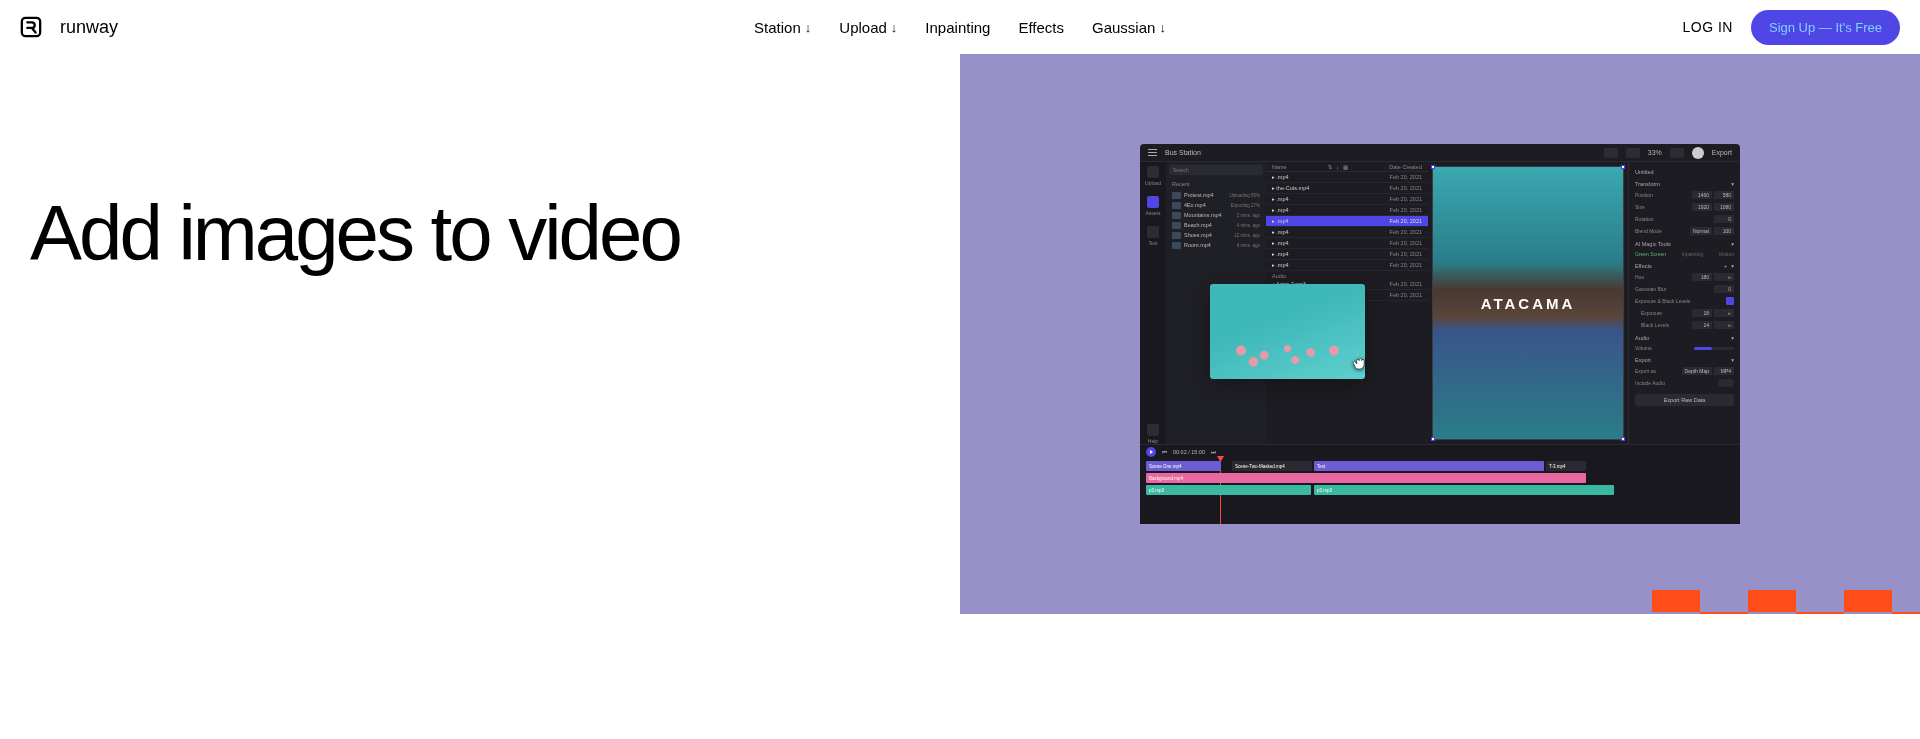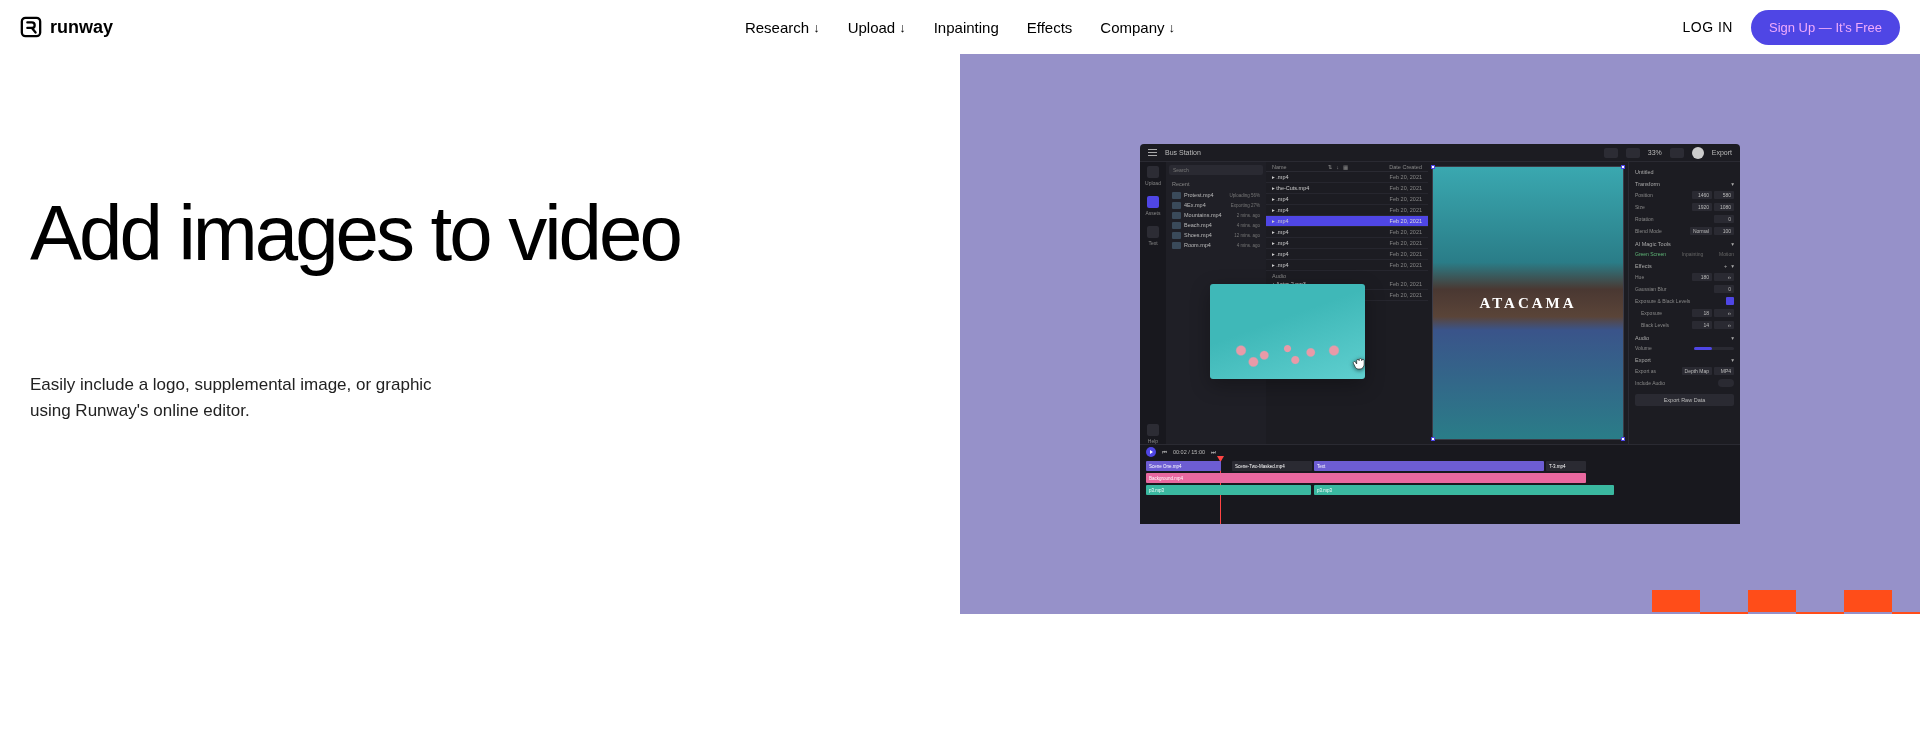--- a/index.html
+++ b/index.html
@@ -1,27 +1,27 @@
 <!DOCTYPE html>
 <html><head>
 <meta charset="utf-8">
 <style>
 * { margin: 0; padding: 0; box-sizing: border-box; }
 body { font-family: -apple-system, BlinkMacSystemFont, 'Segoe UI', Helvetica, Arial, sans-serif; background: #fff; color: #000; overflow-x: hidden; }
 
 
 .header { display: flex; align-items: center; justify-content: space-between; padding: 12px 20px; height: 54px; }
-.logo { display: flex; align-items: center; gap: 8px; font-weight: 700; font-size: 18px; }
+.logo { display: flex; align-items: center; gap: 18px; font-weight: 400; font-size: 18px; }
 .logo svg { width: 22px; height: 22px; }
 .nav { display: flex; gap: 28px; position: absolute; left: 50%; transform: translateX(-50%); }
 .nav-item { font-size: 15px; color: #000; cursor: pointer; display: flex; align-items: center; gap: 4px; }
 .nav-arrow { font-size: 13px; }
 .header-right { display: flex; align-items: center; gap: 18px; }
 .login { font-size: 14px; letter-spacing: 0.5px; cursor: pointer; }
-.signup-btn { background: #4f46e5; color: #f0abfc; border: none; border-radius: 20px; padding: 10px 18px; font-size: 13px; cursor: pointer; }
+.signup-btn { background: #4f46e5; color: #7dd3fc; border: none; border-radius: 20px; padding: 10px 18px; font-size: 13px; cursor: pointer; }
 
 
 .hero { display: flex; min-height: 560px; }
 .hero-left { width: 50%; padding: 140px 12px 0 30px; }
 .hero-title { font-size: 78px; font-weight: 400; letter-spacing: -3px; line-height: 1; margin-bottom: 100px; }
 .hero-sub { font-size: 17px; line-height: 1.5; max-width: 420px; margin-bottom: 50px; color: #222; }
 .cta-btn { background: #4f46e5; color: #fff; border: none; border-radius: 26px; padding: 14px 24px; font-size: 13px; font-weight: 600; letter-spacing: 0.5px; cursor: pointer; display: inline-flex; align-items: center; gap: 10px; }
 .cta-btn svg { width: 18px; height: 12px; }
 
 .hero-right { width: 50%; background: #9691c9; position: relative; display: flex; align-items: center; justify-content: center; padding: 60px 30px; }
@@ -55,21 +55,21 @@
 .center-header { height: 10px; display: flex; align-items: center; padding: 0 6px; justify-content: space-between; font-size: 5.5px; color: #888; border-bottom: 1px solid #2a2a32; }
 .sort-icons { display: flex; gap: 4px; }
 .list-area { flex: 1; overflow: hidden; position: relative; }
 .date-row { display: flex; justify-content: space-between; padding: 2px 6px; font-size: 5.5px; border-bottom: 1px solid #26262e; }
 .date-row .nm { color: #ccc; }
 .date-row .dt { color: #888; }
 .date-row.sel { background: #4f46e5; color: #fff; }
 .date-row.sel .dt { color: #ddd; }
 .audio-sub { padding: 2px 6px 0; font-size: 5.5px; color: #888; }
 
-.preview-box { width: 200px; padding: 4px; display: flex; flex-direction: column; font-family: Liberation Serif, serif; }
+.preview-box { width: 200px; padding: 4px; display: flex; flex-direction: column; }
 .preview-img { flex: 1; background: linear-gradient(180deg, #3aa8b0 0%, #2a7d88 35%, #4a3832 45%, #5a4438 55%, #3a548a 60%, #2a7d88 100%); border-radius: 2px; position: relative; display: flex; align-items: center; justify-content: center; border: 1px solid #3b3b46; }
 .preview-text { color: #fff; font-size: 15px; font-weight: 700; letter-spacing: 3px; }
 .preview-handles { position: absolute; inset: 0; }
 .handle { position: absolute; width: 4px; height: 4px; background: #fff; border: 1px solid #4f46e5; }
 
 .props-panel { width: 112px; background: #1c1c22; border-left: 1px solid #2a2a32; padding: 4px 6px; display: flex; flex-direction: column; gap: 2px; }
 .prop-section { font-size: 5.5px; color: #aaa; margin-top: 3px; margin-bottom: 1px; display: flex; justify-content: space-between; align-items: center; }
 .prop-row { display: flex; justify-content: space-between; align-items: center; font-size: 5px; color: #888; padding: 1px 0; gap: 4px; }
 .prop-input { background: #2a2a32; border-radius: 1px; padding: 1px 3px; font-size: 5px; color: #bbb; min-width: 20px; text-align: right; }
 .prop-input-group { display: flex; gap: 2px; }
@@ -110,48 +110,47 @@
 <div class="header">
   <div class="logo">
     <svg viewBox="0 0 24 24">
         <rect x="2" y="2" width="20" height="20" rx="4" fill="none" stroke="#000" stroke-width="2.5"></rect>
         <path d="M8 7 h5 a3 3 0 0 1 0 6 h-5 M13 13 l4 5" fill="none" stroke="#000" stroke-width="2.5" stroke-linecap="round"></path>
       </svg>
     <span>runway</span>
   </div>
   <div class="nav">
     <div class="nav-item">
-        <span>Research</span>
+        <span>Station</span>
         <span class="nav-arrow">↓</span>
       </div>
     <div class="nav-item">
         <span>Upload</span>
         <span class="nav-arrow">↓</span>
       </div>
     <div class="nav-item">
         <span>Inpainting</span>
       </div>
     <div class="nav-item">
         <span>Effects</span>
       </div>
     <div class="nav-item">
-        <span>Company</span>
+        <span>Gaussian</span>
         <span class="nav-arrow">↓</span>
       </div>
   </div>
   <div class="header-right">
     <div class="login">LOG IN</div>
     <button class="signup-btn">Sign Up — It's Free</button>
   </div>
 </div>
 
 <div class="hero">
   <div class="hero-left">
     <h1 class="hero-title">Add images to video</h1>
-    <p class="hero-sub">Easily include a logo, supplemental image, or graphic using Runway's online editor.</p>
   </div>
 
   <div class="hero-right">
     <div class="editor">
 
       <div class="editor-top">
         <div class="editor-top-left">
           <div class="menu-icon">
               <span></span>
               <span></span>

